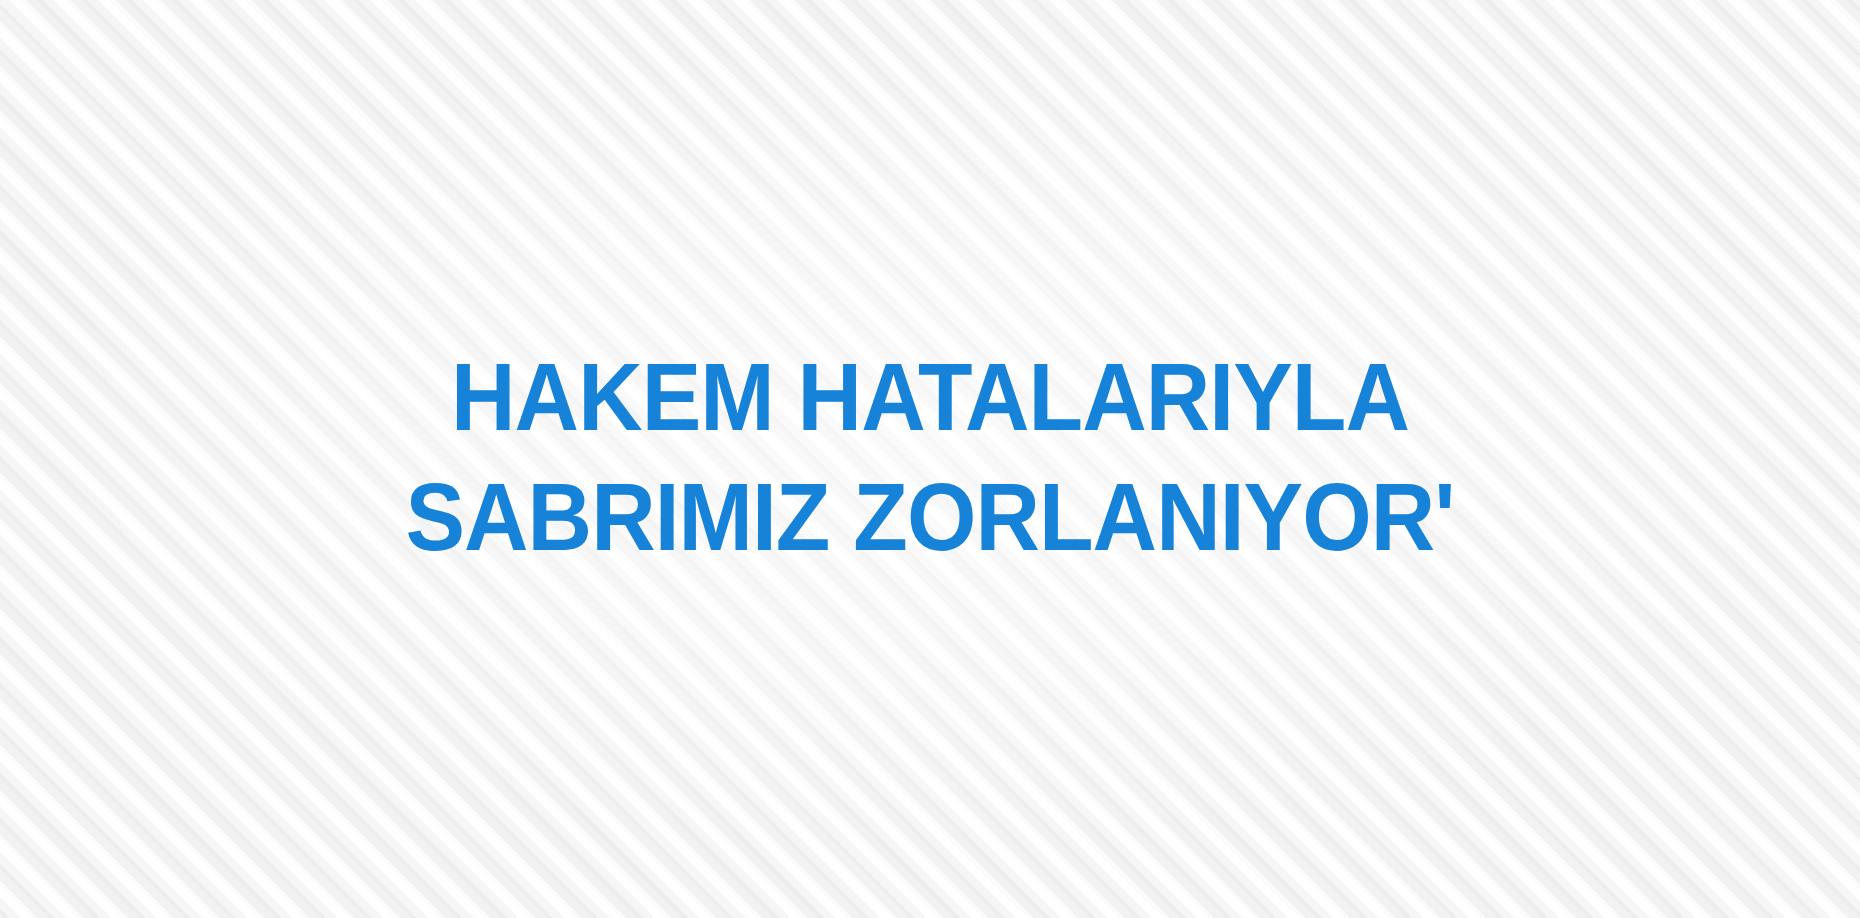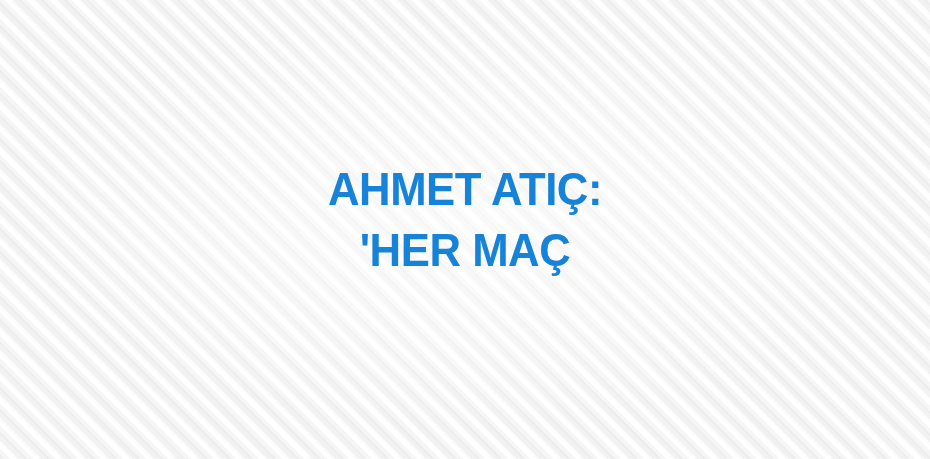--- a/index.html
+++ b/index.html
@@ -107,20 +107,20 @@
 </head>
 <body>
 
 <div id="headline-card">
 
   <div id="stripe-texture"></div>
   <div id="center-glow"></div>
 
   <div id="headline-text">
 
-    <div class="headline-block" id="headline-block-attribution">
-      <span class="headline-line" id="headline-line-1">AHMET ATIÇ:</span>
-      <span class="headline-line" id="headline-line-2">'HER MAÇ</span>
+
+    <div class="headline-block" id="headline-block-quote">
+      <span class="headline-line" id="headline-line-3">HAKEM HATALARIYLA</span>
+      <span class="headline-line" id="headline-line-4">SABRIMIZ ZORLANIYOR'</span>
     </div>
-
 
   </div>
 </div>
 
 </body></html>

